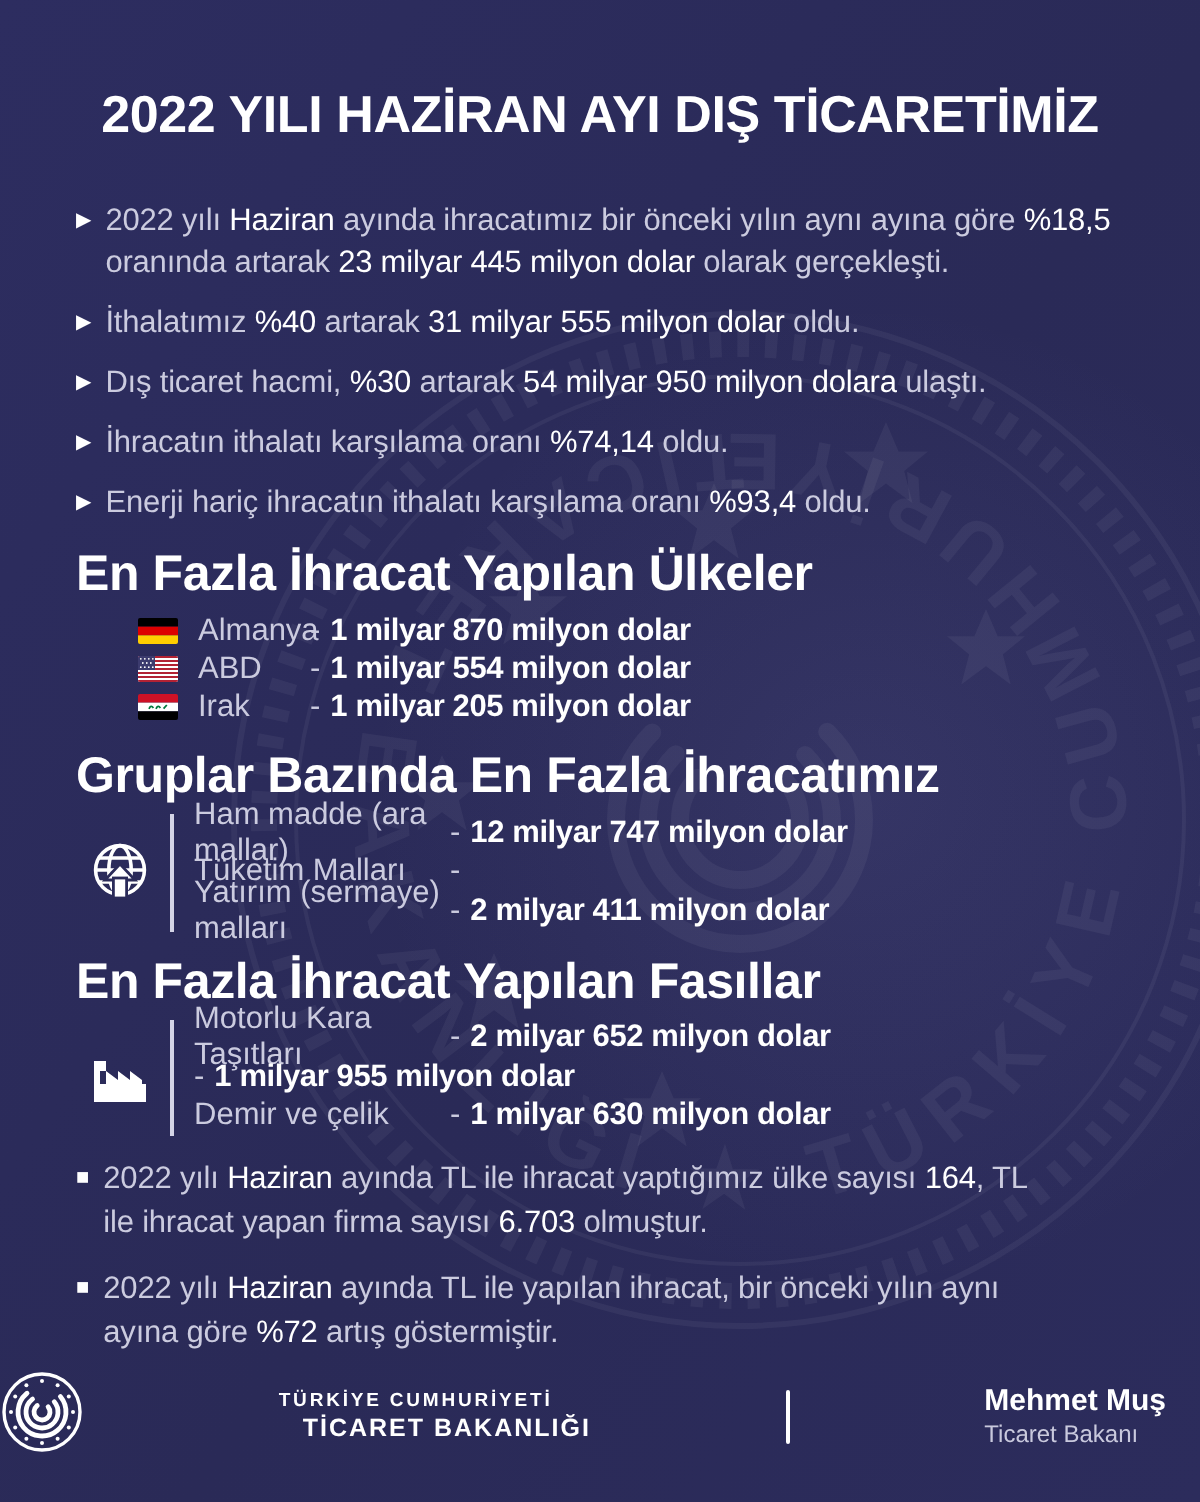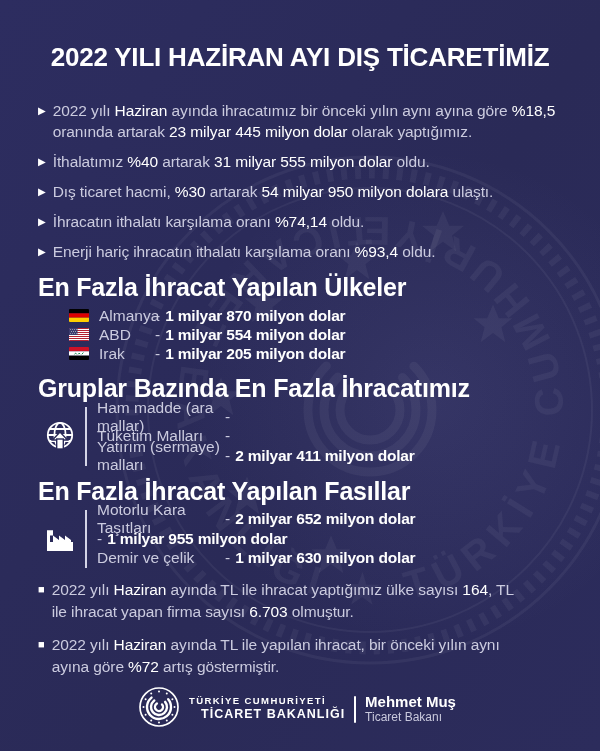--- a/index.html
+++ b/index.html
@@ -36,21 +36,21 @@
   .sicon { flex:none; width:36px; margin-right:7px; display:flex; justify-content:center; }
   .rows { border-left:2px solid #d4d4e6; padding-left:10px; }
   .irow { display:flex; align-items:center; height:19.5px; font-size:15.5px; }
   .irow .lbl { width:128px; }
   
   .notes { margin-top:11px; }
   .note { display:flex; margin-bottom:12px; }
   .sq { flex:none; color:#ffffff; font-size:11px; line-height:21.5px; margin-right:7px; }
   .ntext { margin:0; font-size:15.5px; line-height:21.5px; letter-spacing:-0.1px; max-width:478px; }
   
-  .footer { position:absolute; left:0; right:6px; bottom:19px; display:flex; justify-content:center; align-items:center; }
+  .footer { position:absolute; left:0; right:17px; bottom:19px; display:flex; justify-content:space-between; align-items:center; }
   .logo { flex:none; margin-right:9px; }
   .org { text-align:left; line-height:1.15; }
   .org1 { font-size:9.5px; font-weight:bold; letter-spacing:1.4px; color:#ffffff; }
   .org2 { font-size:12.5px; font-weight:bold; letter-spacing:1.0px; color:#ffffff;margin-left:12px; }
   .fdivider { width:2px; height:27px; background:#ffffff; border-radius:1px; margin:0 9px; }
   .mname { font-size:15px; font-weight:bold; color:#ffffff; line-height:1.15; }
   .mtitle { font-size:12px; color:#c9c9dd; line-height:1.25; }
 </style>
 </head>
 <body>
@@ -86,21 +86,21 @@
     </g>
   </svg>
 
   <h1 class="title">2022 YILI HAZİRAN AYI DIŞ TİCARETİMİZ</h1>
 
   <div class="content">
 
     <div>
       <div class="bullet">
         <span class="tri">▶</span>
-        <p class="btext"><span>2022 yılı </span><span class="b">Haziran</span><span> ayında ihracatımız bir önceki yılın aynı ayına göre </span><span class="b">%18,5</span><span> oranında artarak </span><span class="b">23 milyar 445 milyon dolar</span><span> olarak yaptığımız.</span></p>
+        <p class="btext"><span>2022 yılı </span><span class="b">Haziran</span><span> ayında ihracatımız bir önceki yılın aynı ayına göre </span><span class="b">%18,5</span><span> oranında artarak </span><span class="b">23 milyar 445 milyon dolar</span><span> olarak gerçekleşti.</span></p>
       </div>
       <div class="bullet">
         <span class="tri">▶</span>
         <p class="btext"><span>İthalatımız </span><span class="b">%40</span><span> artarak </span><span class="b">31 milyar 555 milyon dolar</span><span> oldu.</span></p>
       </div>
       <div class="bullet">
         <span class="tri">▶</span>
         <p class="btext"><span>Dış ticaret hacmi, </span><span class="b">%30</span><span> artarak </span><span class="b">54 milyar 950 milyon dolara</span><span> ulaştı.</span></p>
       </div>
       <div class="bullet">
@@ -194,20 +194,21 @@
           <g>
             <path d="M17 13 L9.5 21 H24.5 Z" fill="#ffffff" stroke="#2b2b59" stroke-width="1.4"></path>
             <rect x="13.7" y="20" width="6.6" height="10" fill="#ffffff" stroke="#2b2b59" stroke-width="1.4"></rect>
           </g>
         </svg>
       </span>
       <div class="rows">
         <div class="irow">
           <span class="lbl">Ham madde (ara mallar)</span>
           <span class="dash">-</span>
+          <span class="val">12 milyar 747 milyon dolar</span>
         </div>
         <div class="irow">
           <span class="lbl">Tüketim Malları</span>
           <span class="dash">-</span>
         </div>
         <div class="irow">
           <span class="lbl">Yatırım (sermaye) malları</span>
           <span class="dash">-</span>
           <span class="val">2 milyar 411 milyon dolar</span>
         </div>

